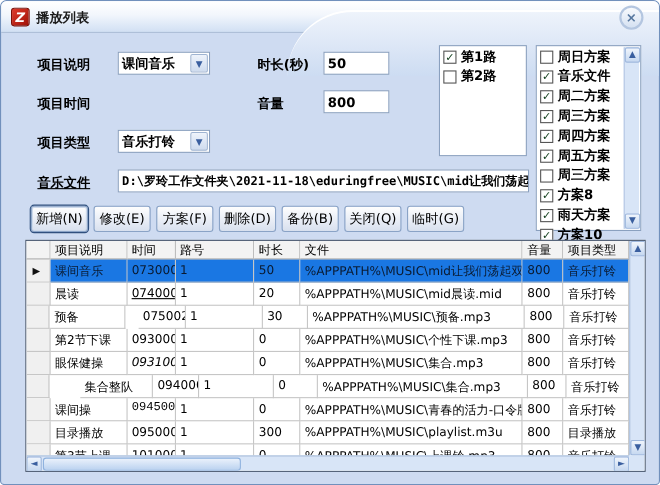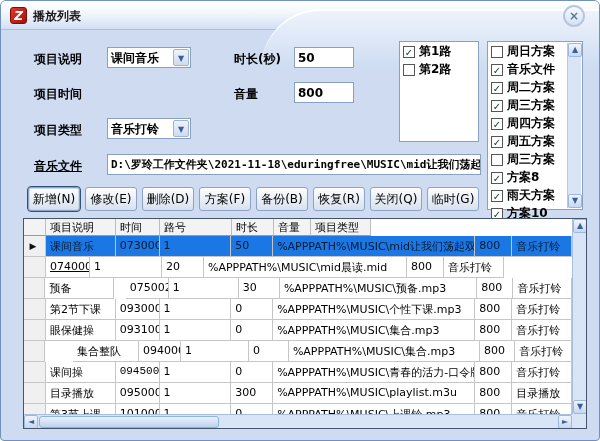--- a/index.html
+++ b/index.html
@@ -204,51 +204,52 @@
       </div>
     <div class="vscroll">
       <span class="sarrow">▲</span>
       <span class="sarrow">▼</span>
     </div>
   </div>
 
   <div class="btnrow">
       <div class="xbtn default">新增(N)</div>
       <div class="xbtn">修改(E)</div>
+      <div class="xbtn">方案(F)</div>
       <div class="xbtn">删除(D)</div>
-      <div class="xbtn">方案(F)</div>
       <div class="xbtn">备份(B)</div>
-      <div class="xbtn">恢复(R)</div>
       <div class="xbtn">关闭(Q)</div>
       <div class="xbtn">临时(G)</div>
     </div>
 
   <div class="gridpanel">
     <div class="gridbody">
         <div class="grow header">
           <div class="gcell sel" style="width: 22px;"></div>
           <div class="gcell" style="width: 70px;">项目说明</div>
           <div class="gcell" style="width: 44px;">时间</div>
           <div class="gcell" style="width: 72px;">路号</div>
           <div class="gcell" style="width: 42px;">时长</div>
+          <div class="gcell" style="width: 203px;">文件</div>
           <div class="gcell" style="width: 37px;">音量</div>
           <div class="gcell" style="width: 60px;">项目类型</div>
         </div>
         <div class="grow datarow selected">
           <div class="gcell sel" style="width: 22px;"><span class="rowarrow">▶</span></div>
           <div class="gcell" style="width: 70px;">课间音乐</div>
           <div class="gcell" style="width: 44px;">073000</div>
           <div class="gcell" style="width: 72px;">1</div>
           <div class="gcell" style="width: 42px;">50</div>
           <div class="gcell" style="width: 203px;">%APPPATH%\MUSIC\mid让我们荡起双桨.mid</div>
           <div class="gcell" style="width: 37px;">800</div>
           <div class="gcell" style="width: 60px;">音乐打铃</div>
         </div>
         <div class="grow datarow">
           <div class="gcell sel" style="width: 22px;"></div>
+          <div class="gcell" style="width: 70px;">晨读</div>
           <div class="gcell" style="width: 44px; text-decoration: underline;">074000</div>
           <div class="gcell" style="width: 72px;">1</div>
           <div class="gcell" style="width: 42px;">20</div>
           <div class="gcell" style="width: 203px;">%APPPATH%\MUSIC\mid晨读.mid</div>
           <div class="gcell" style="width: 37px;">800</div>
           <div class="gcell" style="width: 60px;">音乐打铃</div>
         </div>
         <div class="grow datarow">
           <div class="gcell sel" style="width: 22px;"></div>
           <div class="gcell" style="width: 70px;">预备</div>
@@ -265,21 +266,21 @@
           <div class="gcell" style="width: 44px;">093000</div>
           <div class="gcell" style="width: 72px;">1</div>
           <div class="gcell" style="width: 42px;">0</div>
           <div class="gcell" style="width: 203px;">%APPPATH%\MUSIC\个性下课.mp3</div>
           <div class="gcell" style="width: 37px;">800</div>
           <div class="gcell" style="width: 60px;">音乐打铃</div>
         </div>
         <div class="grow datarow">
           <div class="gcell sel" style="width: 22px;"></div>
           <div class="gcell" style="width: 70px;">眼保健操</div>
-          <div class="gcell" style="width: 44px;">093100</div>
+          <div class="gcell" style="width: 44px; font-style: italic;">093100</div>
           <div class="gcell" style="width: 72px;">1</div>
           <div class="gcell" style="width: 42px;">0</div>
           <div class="gcell" style="width: 203px;">%APPPATH%\MUSIC\集合.mp3</div>
           <div class="gcell" style="width: 37px;">800</div>
           <div class="gcell" style="width: 60px;">音乐打铃</div>
         </div>
         <div class="grow datarow">
           <div class="gcell sel" style="width: 22px;"></div>
           <div class="gcell" style="width: 70px; margin-left: 28px;">集合整队</div>
           <div class="gcell" style="width: 44px;">094000</div>

